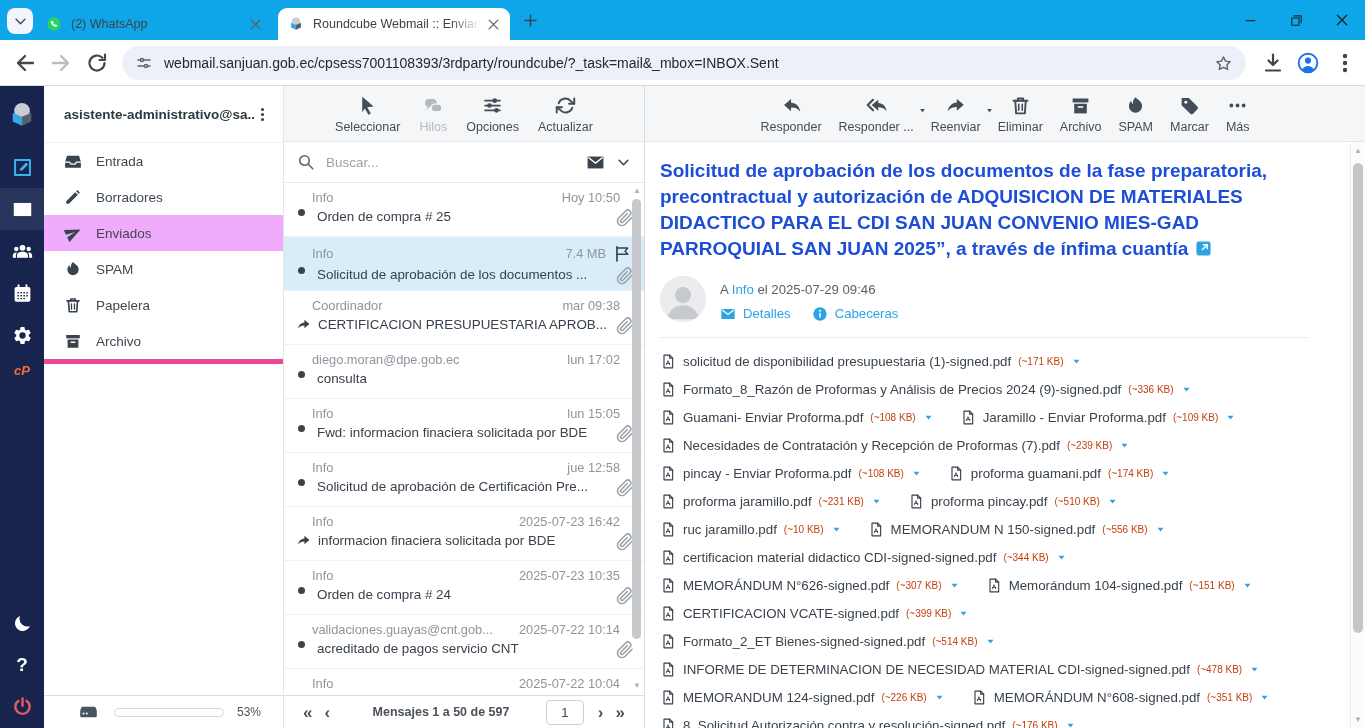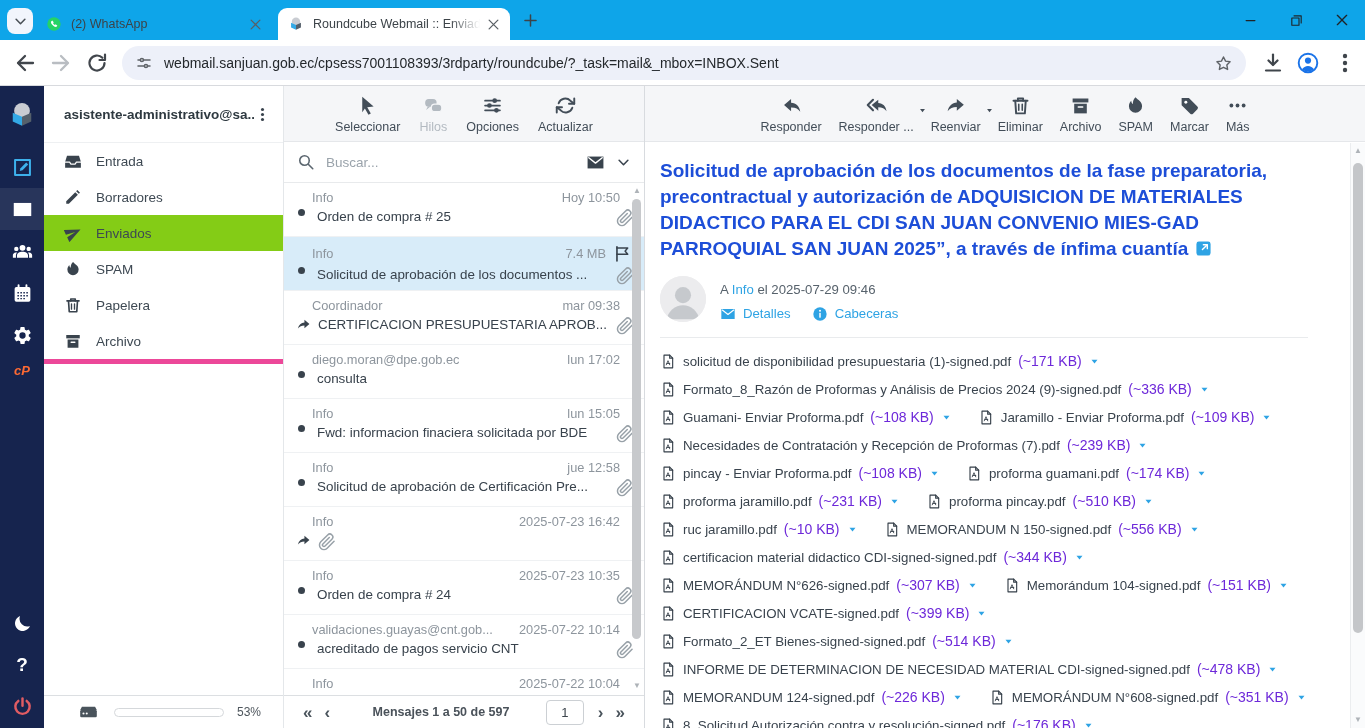--- a/index.html
+++ b/index.html
@@ -35,21 +35,21 @@
   .qm{font-weight:bold;font-size:19px;color:#fff}
 
   
   .folders{position:absolute;top:86px;left:44px;width:240px;bottom:0;background:#fff;border-right:1px solid #e4e7ea}
   .account{height:57px;display:flex;align-items:center;padding:0 12px 0 20px;border-bottom:1px solid #eef0f2}
   .alab{flex:1;font-size:13.5px;font-weight:bold;color:#2e3940;white-space:nowrap;overflow:hidden}
   .kebab{width:17px;height:17px;color:#39434d;cursor:pointer}
   .flist{border-bottom:5px solid #ec4899}
   .frow{height:36px;display:flex;align-items:center;padding-left:20px;gap:14px;font-size:13.5px;color:#3e4953;cursor:pointer}
   .frow .fi{width:18px;height:18px;color:#39434d}
-  .frow.sel{background:#84cc16}
+  .frow.sel{background:#f0abfc}
   .fquota{position:absolute;bottom:0;left:0;right:0;height:33px;border-top:1px solid #dcdfe2;display:flex;align-items:center;padding-left:34px;background:#fff}
   .disk{width:21px;height:21px;color:#4a545c}
   .track{width:110px;height:9px;border:1px solid #d5d8db;border-radius:5px;margin-left:15px;background:#fff;overflow:hidden}
   .fill{height:100%;background:#5ab7e9;border-radius:5px}
   .qpct{margin-left:13px;font-size:12px;color:#4e565d}
 
   
   .list{position:absolute;top:86px;left:284px;width:361px;bottom:0;background:#fff;border-right:1px solid #d8dbdf}
   .tbbar{height:56px;background:#f5f6f8;border-bottom:1px solid #e5e7ea;display:flex;align-items:flex-start;justify-content:center;gap:19px;padding-top:9px}
   .tbtn{position:relative;display:flex;flex-direction:column;align-items:center;gap:4px;font-size:12.5px;color:#424d58;cursor:pointer}
@@ -90,21 +90,21 @@
   .avatar{width:46px;height:46px;border-radius:50%;overflow:hidden;background:#ececee}
   .fline{font-size:13.2px;color:#57626c;margin-top:6px}
   .link{color:#2ea3e4;text-decoration:none;cursor:pointer}
   .factions{margin-top:9px;display:flex;gap:21px;align-items:center}
   .fact{display:flex;align-items:flex-start;gap:7px;font-size:13.2px;color:#2ea3e4;cursor:pointer}
   .fact .ic{color:#2ea3e4}
   .atts{margin-top:15px;border-top:1px solid #e9ebed;padding-top:9px;display:flex;flex-wrap:wrap;column-gap:26px;width:648px}
   .att{display:flex;align-items:center;gap:7px;height:28px;cursor:pointer;white-space:nowrap}
   .att .pdfi{width:16px;height:19px;color:#353f49}
   .att .an{font-size:13.3px;color:#39434d}
-  .att .as{font-size:14px;color:#6d28d9}
+  .att .as{font-size:10px;color:#c2410c}
   .att .ac{width:11px;height:11px;color:#2ea3e4}
   .rsb{position:absolute;top:57px;right:0;width:15px;bottom:0;background:#fafbfc;border-left:1px solid #ebedef}
   .rthumb{position:absolute;left:2px;top:20px;width:10px;height:470px;background:#c4c6c9;border-radius:5px}
 </style>
 </head>
 <body>
 
 <div class="tabs">
   <div class="tabsearch">
       <span class="ic i15">
@@ -557,20 +557,21 @@
         <div class="m1">
           <span class="ms">Info</span>
           <span>2025-07-23 16:42</span>
         </div>
         <div class="m2">
           <span class="ic mark-fwd">
             <svg xmlns="http://www.w3.org/2000/svg" viewBox="0 0 24 24" width="100%" height="100%">
               <path d="M13.5 4.5v4.2C8 9 4.5 12.5 3 18.5c2.8-3.3 5.8-4.8 10.5-4.8v4.3l8-7z" fill="currentColor"></path>
             </svg>
           </span>
+          <span class="msub">informacion finaciera solicitada por BDE</span>
           <span class="ic clip">
             <svg xmlns="http://www.w3.org/2000/svg" viewBox="0 0 24 24" width="100%" height="100%">
               <path d="M21.4 11.05l-9.19 9.19a6 6 0 0 1-8.49-8.49l9.19-9.19a4 4 0 0 1 5.66 5.66l-9.2 9.19a2 2 0 0 1-2.83-2.83l8.49-8.48" fill="none" stroke="currentColor" stroke-width="2" stroke-linecap="round" stroke-linejoin="round"></path>
             </svg>
           </span>
         </div>
       </div>
       <div class="mrow">
         <div class="m1">
           <span class="ms">Info</span>

